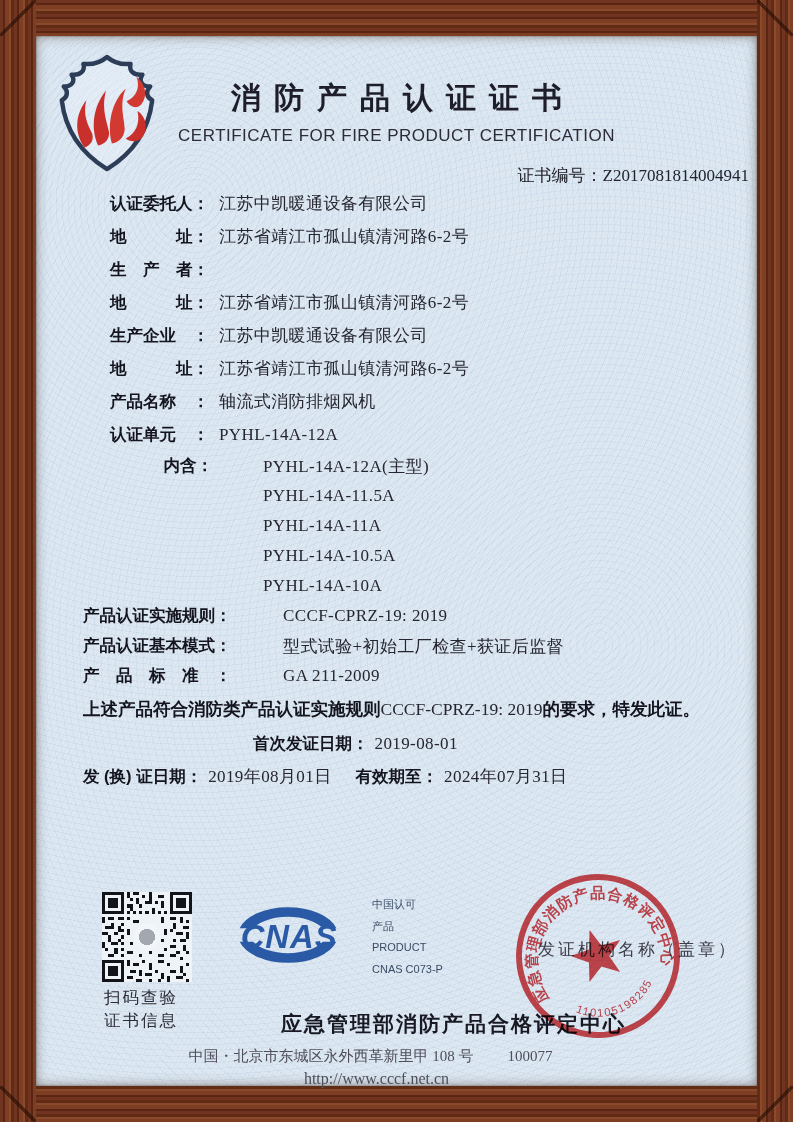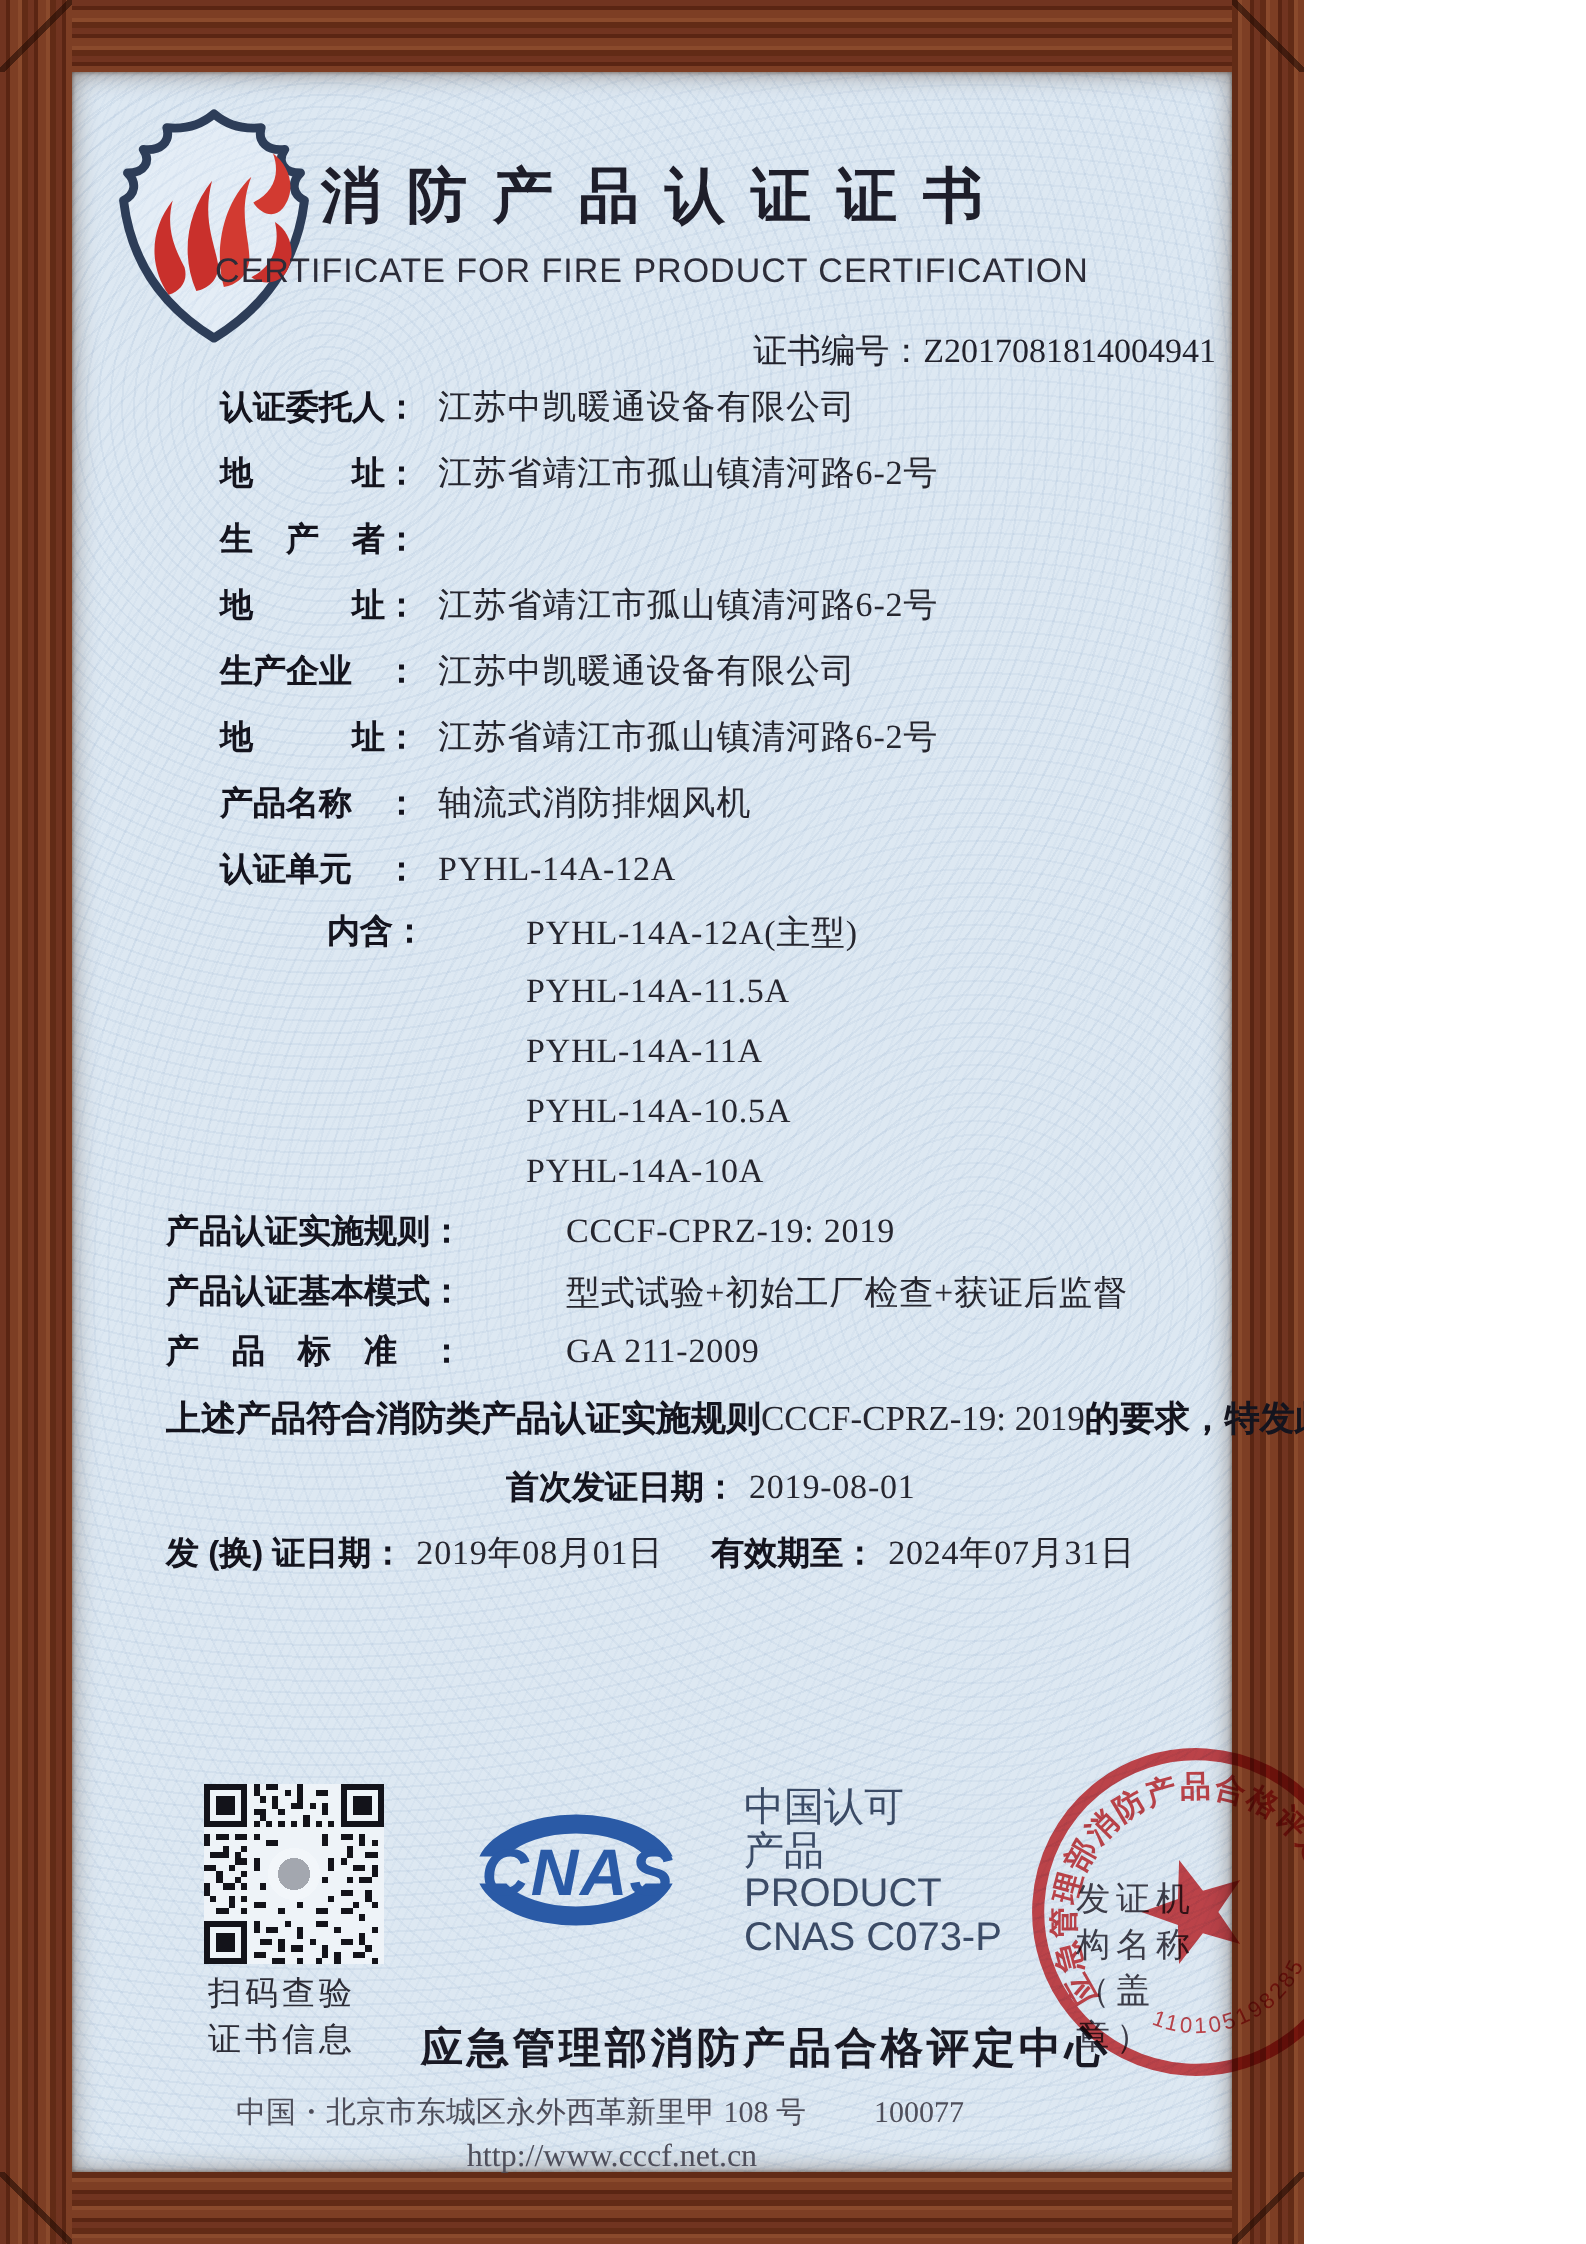--- a/index.html
+++ b/index.html
@@ -1,17 +1,17 @@
 <!DOCTYPE html>
 <html><head>
 <meta charset="utf-8">
 <style>
   html,body{margin:0;padding:0;}
   body{width:793px;height:1122px;font-family:"Liberation Sans","DejaVu Sans",sans-serif;}
-  .photo{position:relative;width:652px;height:1122px;background:#14b8a6;overflow:hidden;}
+  .photo{position:relative;width:793px;height:1122px;background:#14b8a6;overflow:hidden;}
 
   
   .frame-h,.frame-v{position:absolute;}
   .frame-top{top:0;left:0;right:0;height:36px;
     background:repeating-linear-gradient(180deg,#713420 0 3px,#5a2513 3px 5px,#7d3e24 5px 9px,#8a4a2c 9px 11px,#622b16 11px 14px);}
   .frame-bottom{bottom:0;left:0;right:0;height:36px;
     background:repeating-linear-gradient(180deg,#622b16 0 3px,#8a4a2c 3px 5px,#7d3e24 5px 9px,#5a2513 9px 11px,#713420 11px 14px);}
   .frame-left{top:0;bottom:0;left:0;width:36px;
     background:repeating-linear-gradient(90deg,#713420 0 3px,#5a2513 3px 5px,#7d3e24 5px 9px,#8a4a2c 9px 11px,#622b16 11px 14px);}
   .frame-right{top:0;bottom:0;right:0;width:36px;
@@ -51,21 +51,21 @@
   .row.first{margin-left:170px;margin-top:3px;}
   .gap-l{margin-left:24px;}
   .notice{margin-top:4px;text-align:center;font-size:19px;line-height:33px;
     font-family:"Liberation Serif","DejaVu Serif",serif;font-weight:600;letter-spacing:1px;color:#1f1f2a;}
 
   
   .qr{left:66px;top:856px;width:90px;height:90px;}
   .qr-caption{left:68px;top:950px;width:100px;font-size:16.5px;line-height:23px;
     letter-spacing:2px;color:#2c2c36;}
   .cnas{left:194px;top:856px;width:116px;height:86px;}
-  .cnas-text{left:336px;top:858px;font-size:20px;line-height:21.5px;color:#3b4b66;}
+  .cnas-text{left:336px;top:858px;font-size:11px;line-height:21.5px;color:#3b4b66;}
   .seal-pl{left:502px;top:902px;font-size:17px;letter-spacing:3px;color:#3c3c48;z-index:1;
     font-family:"Liberation Serif","DejaVu Serif",serif;}
   .seal{left:476px;top:834px;width:172px;height:172px;transform:rotate(-18deg);
     opacity:.92;mix-blend-mode:multiply;z-index:2;}
   .issuer{left:0;right:0;top:974px;text-align:center;padding-left:114px;font-size:21px;
     font-weight:bold;letter-spacing:2px;color:#191924;z-index:1;}
   .addr{left:0;right:0;top:1011px;text-align:center;padding-right:52px;font-size:15px;color:#4e4e5a;
     font-family:"Liberation Serif","DejaVu Serif",serif;}
   .addr .zip{margin-left:34px;}
   .site{left:0;right:0;top:1034px;text-align:center;padding-right:40px;font-size:16px;color:#4e4e5a;

